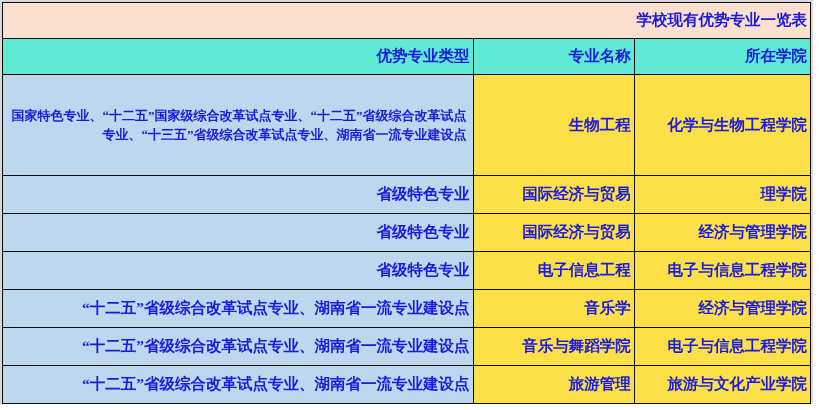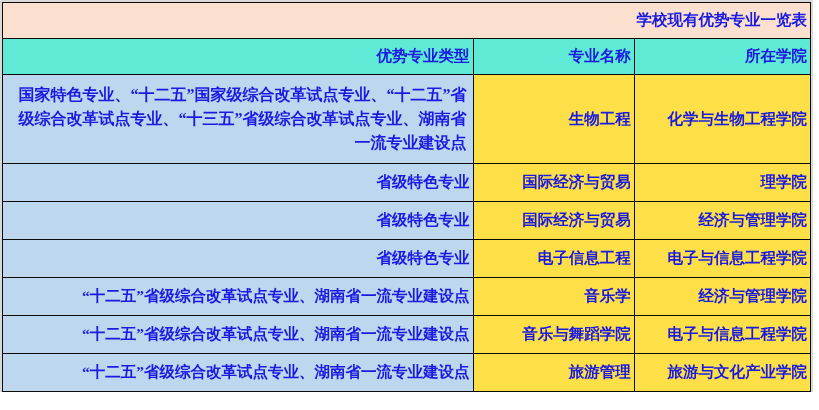--- a/index.html
+++ b/index.html
@@ -57,22 +57,22 @@
     font-size: 16px;
     height: 31px;
   }
   td.type-cell {
     background: #bdd7ee;
     font-size: 15.5px;
   }
   td.type-cell.multiline {
     white-space: normal;
     line-height: 1.5;
-    font-size: 16px;
-    padding: 8px 6px;
+    font-size: 13px;
+    padding: 16px 6px;
   }
   td.name-cell, td.college-cell {
     background: #fde047;
     font-size: 15.5px;
   }
   tr.data-row td { height: 33px; }
   tr.tall-row td { height: 68px; }
   col.c-type { width: 470px; }
   col.c-name { width: 161px; }
   col.c-college { width: 176px; }

